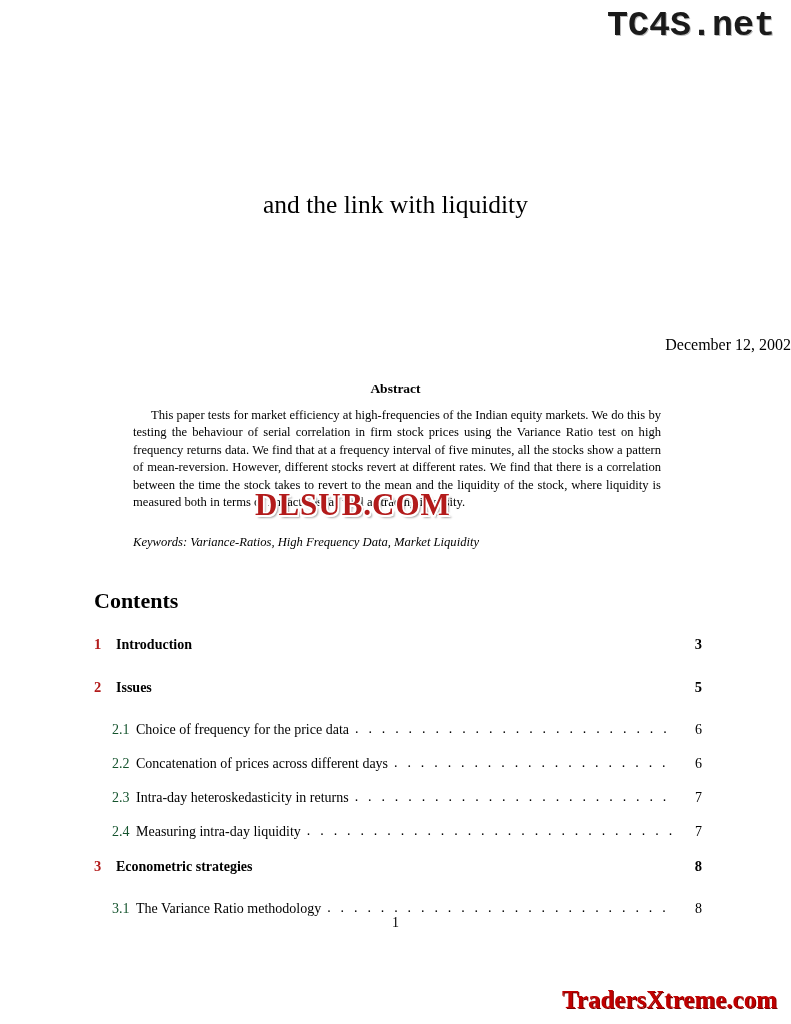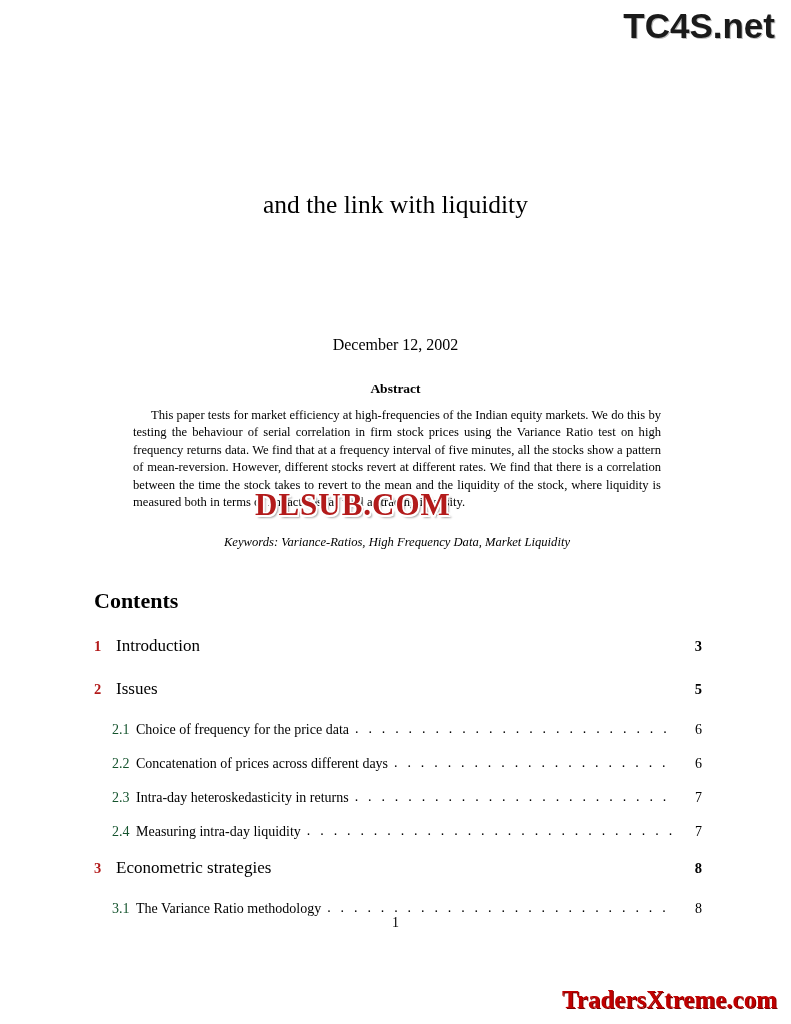--- a/index.html
+++ b/index.html
@@ -23,21 +23,21 @@
     width: 791px;
     height: 1024px;
     background: #ffffff;
   }
 
   
   .wm-topright {
     position: absolute;
     right: 16px;
     top: 6px;
-    font-family: Liberation Sans, sans-serif;
+    font-family: Liberation Mono, monospace;
     font-weight: bold;
     font-size: 35px;
     color: #1a1a1a;
     letter-spacing: 0px;
     text-shadow: 1px 1px 0 #bdbdbd;
     white-space: nowrap;
   }
   .wm-center {
     position: absolute;
     left: 255px;
@@ -90,21 +90,21 @@
     width: 791px;
     text-align: center;
     font-size: 16px;
   }
   .authors span.a1 { margin-right: 70px; }
   .date {
     position: absolute;
     left: 0;
     top: 336px;
     width: 791px;
-    text-align: center;
+    text-align: right;
     font-size: 16px;
   }
 
   
   .abstract-head {
     position: absolute;
     left: 0;
     top: 381px;
     width: 791px;
     text-align: center;
@@ -121,21 +121,21 @@
     text-align: justify;
     text-indent: 18px;
   }
   .keywords {
     position: absolute;
     left: 133px;
     top: 535px;
     width: 528px;
     font-size: 12.6px;
     font-style: italic;
-    text-align: center;
+    text-align: left;
   }
 
   
   .contents-head {
     position: absolute;
     left: 94px;
     top: 588px;
     font-size: 22px;
     font-weight: bold;
   }
@@ -166,22 +166,22 @@
   }
   .toc-row.sub .toc-num {
     color: #14532d;
     font-weight: normal;
     font-size: 14px;
     width: 42px;
     padding-left: 18px;
     box-sizing: border-box;
   }
   .toc-label {
-    font-weight: normal;
-    font-size: 17px;
+    font-weight: bold;
+    font-size: 14px;
     flex: none;
     white-space: nowrap;
   }
   .toc-row.sub .toc-label {
     font-weight: normal;
     font-size: 14px;
     font-family: Liberation Serif, serif;
   }
   .toc-dots {
     flex: 1 1 auto;

